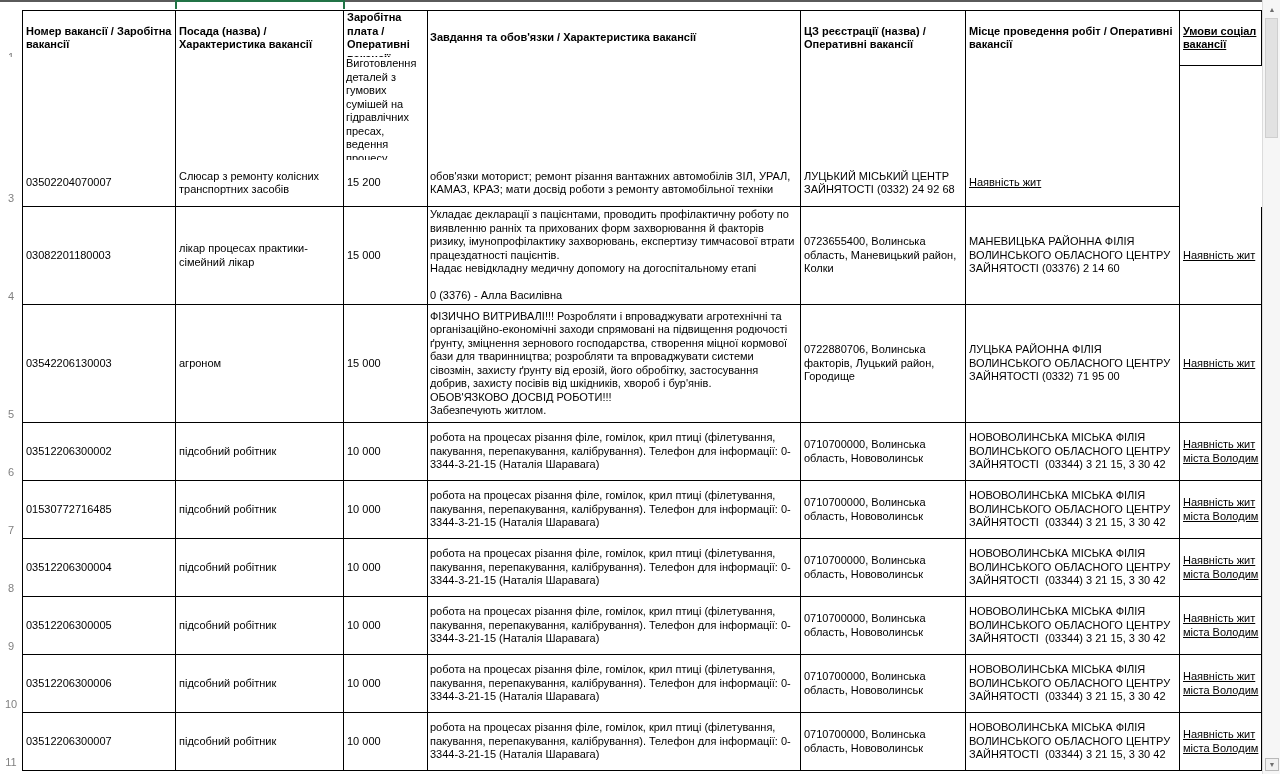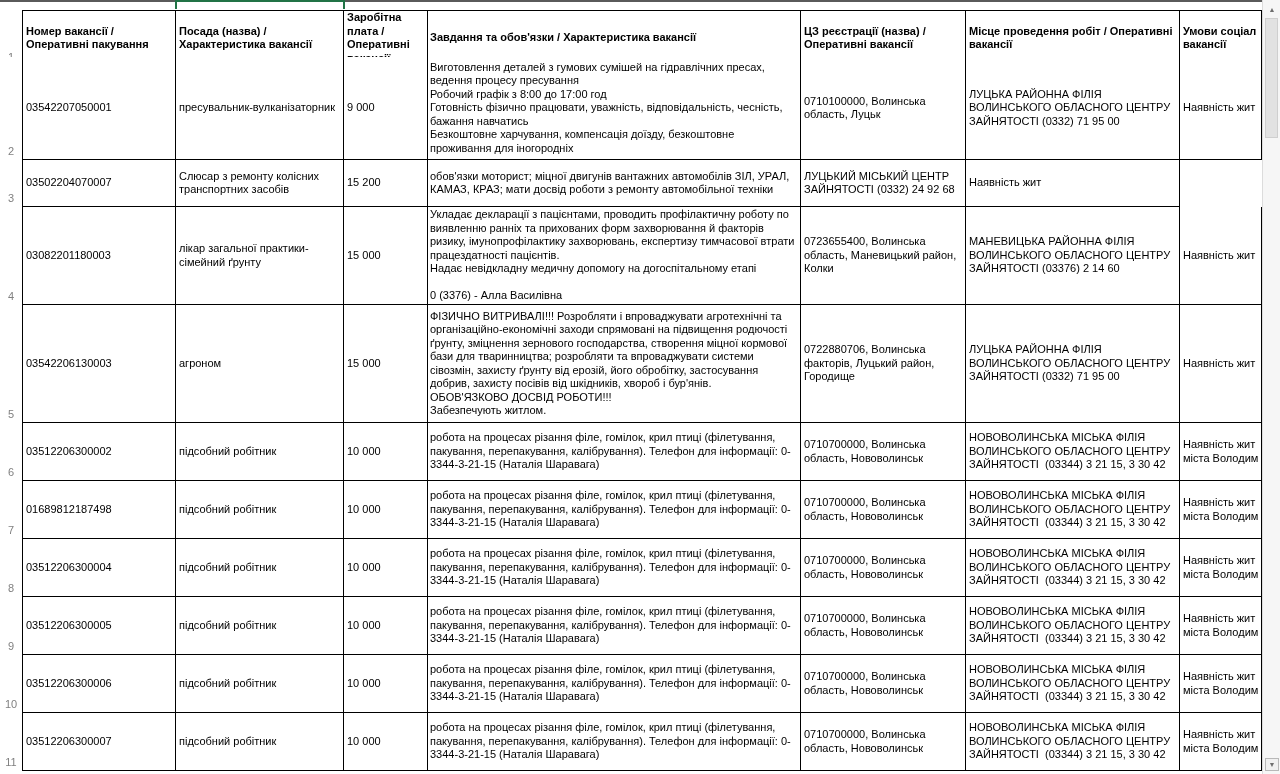--- a/index.html
+++ b/index.html
@@ -13,21 +13,21 @@
     border:2px solid #217346;border-bottom:none;}
   .grid{position:absolute;left:0;top:10px;width:1262px;}
   .row{display:grid;grid-template-columns:22px 154px 168px 84px 373px 165px 214px 82px;}
   .cell{border-right:1px solid #000;border-bottom:1px solid #000;display:flex;align-items:center;
     box-sizing:border-box;background:#fff;}
   .c0{border-left:1px solid #000;}
   .row.first .cell{border-top:1px solid #000;}
   .cv{white-space:pre-wrap;width:100%;padding:0 3px;word-wrap:break-word;}
   .c3 .cv{padding:0 2px;}
   .c6{overflow:hidden;}
-  .c6 .cv{white-space:pre;}
+  .c6 .cv{white-space:pre;text-decoration:underline;}
   .hdr .cv{font-weight:bold;}
   .gut{display:flex;align-items:flex-end;justify-content:center;color:#808080;
     padding-bottom:2px;box-sizing:border-box;background:#fff;}
   .vscroll{position:absolute;right:0;top:0;width:18px;height:774px;background:#f6f6f6;
     border-left:1px solid #dcdcdc;box-sizing:border-box;}
   .sb-thumb{position:absolute;left:2px;top:18px;width:13px;height:120px;background:#e2e2e2;
     border:1px solid #cfcfcf;box-sizing:border-box;}
   .sb-btn{position:absolute;left:2px;width:14px;height:13px;background:#f0f0f0;
     border:1px solid #b8b8b8;box-sizing:border-box;display:flex;align-items:center;
     justify-content:center;font-size:7px;color:#6e6e6e;line-height:7px;}
@@ -38,21 +38,21 @@
 <body>
 
 <div class="sheet">
   <div class="topline"></div>
   <div class="green-cell"></div>
 
   <div class="grid" id="grid">
       <div class="row first" style="height: 47px;">
         <div class="gut">1</div>
         <div class="cell c0 hdr">
-          <div class="cv">Номер вакансії / Оперативні пакування</div>
+          <div class="cv">Номер вакансії / Заробітна вакансії</div>
         </div>
         <div class="cell c1 hdr">
           <div class="cv">Посада (назва) / Характеристика вакансії</div>
         </div>
         <div class="cell c2 hdr">
           <div class="cv">Заробітна плата / Оперативні вакансії</div>
         </div>
         <div class="cell c3 hdr">
           <div class="cv">Завдання та обов'язки / Характеристика вакансії</div>
         </div>
@@ -67,23 +67,20 @@
 вакансії</div>
         </div>
       </div>
       <div class="row" style="height: 103px;">
         <div class="gut">2</div>
         <div class="cell c0">
           <div class="cv">03542207050001</div>
         </div>
         <div class="cell c1">
           <div class="cv">пресувальник-вулканізаторник</div>
-        </div>
-        <div class="cell c2">
-          <div class="cv">9 000</div>
         </div>
         <div class="cell c3">
           <div class="cv">Виготовлення деталей з гумових сумішей на гідравлічних пресах, ведення процесу пресування
 Робочий графік з 8:00 до 17:00 год
 Готовність фізично працювати, уважність, відповідальність, чесність, бажання навчатись
 Безкоштовне харчування, компенсація доїзду, безкоштовне проживання для іногородніх</div>
         </div>
         <div class="cell c4">
           <div class="cv">0710100000, Волинська
 область, Луцьк</div>
@@ -102,37 +99,37 @@
         <div class="cell c0">
           <div class="cv">03502204070007</div>
         </div>
         <div class="cell c1">
           <div class="cv">Слюсар з ремонту колісних транспортних засобів</div>
         </div>
         <div class="cell c2">
           <div class="cv">15 200</div>
         </div>
         <div class="cell c3">
-          <div class="cv">обов'язки моторист; міцної двигунів вантажних автомобілів ЗІЛ, УРАЛ, КАМАЗ, КРАЗ; мати досвід роботи з ремонту автомобільної техніки</div>
+          <div class="cv">обов'язки моторист; ремонт різання вантажних автомобілів ЗІЛ, УРАЛ, КАМАЗ, КРАЗ; мати досвід роботи з ремонту автомобільної техніки</div>
         </div>
         <div class="cell c5">
           <div class="cv">ЛУЦЬКИЙ МІСЬКИЙ ЦЕНТР
 ЗАЙНЯТОСТІ (0332) 24 92 68</div>
         </div>
         <div class="cell c6">
           <div class="cv">Наявність жит</div>
         </div>
       </div>
       <div class="row" style="height: 98px;">
         <div class="gut">4</div>
         <div class="cell c0">
           <div class="cv">03082201180003</div>
         </div>
         <div class="cell c1">
-          <div class="cv">лікар загальної практики-сімейний ґрунту</div>
+          <div class="cv">лікар процесах практики-сімейний лікар</div>
         </div>
         <div class="cell c2">
           <div class="cv">15 000</div>
         </div>
         <div class="cell c3">
           <div class="cv">Укладає декларації з пацієнтами, проводить профілактичну роботу по виявленню ранніх та прихованих форм захворювання й факторів ризику, імунопрофілактику захворювань, експертизу тимчасової втрати працездатності пацієнтів.
 Надає невідкладну медичну допомогу на догоспітальному етапі
 
 0 (3376) - Алла Василівна</div>
         </div>
@@ -204,21 +201,21 @@
 ЗАЙНЯТОСТІ  (03344) 3 21 15, 3 30 42</div>
         </div>
         <div class="cell c6">
           <div class="cv">Наявність жит
 міста Володим</div>
         </div>
       </div>
       <div class="row" style="height: 58px;">
         <div class="gut">7</div>
         <div class="cell c0">
-          <div class="cv">01689812187498</div>
+          <div class="cv">01530772716485</div>
         </div>
         <div class="cell c1">
           <div class="cv">підсобний робітник</div>
         </div>
         <div class="cell c2">
           <div class="cv">10 000</div>
         </div>
         <div class="cell c3">
           <div class="cv">робота на процесах різання філе, гомілок, крил птиці (філетування, пакування, перепакування, калібрування). Телефон для інформації: 0-3344-3-21-15 (Наталія Шаравага)</div>
         </div>

